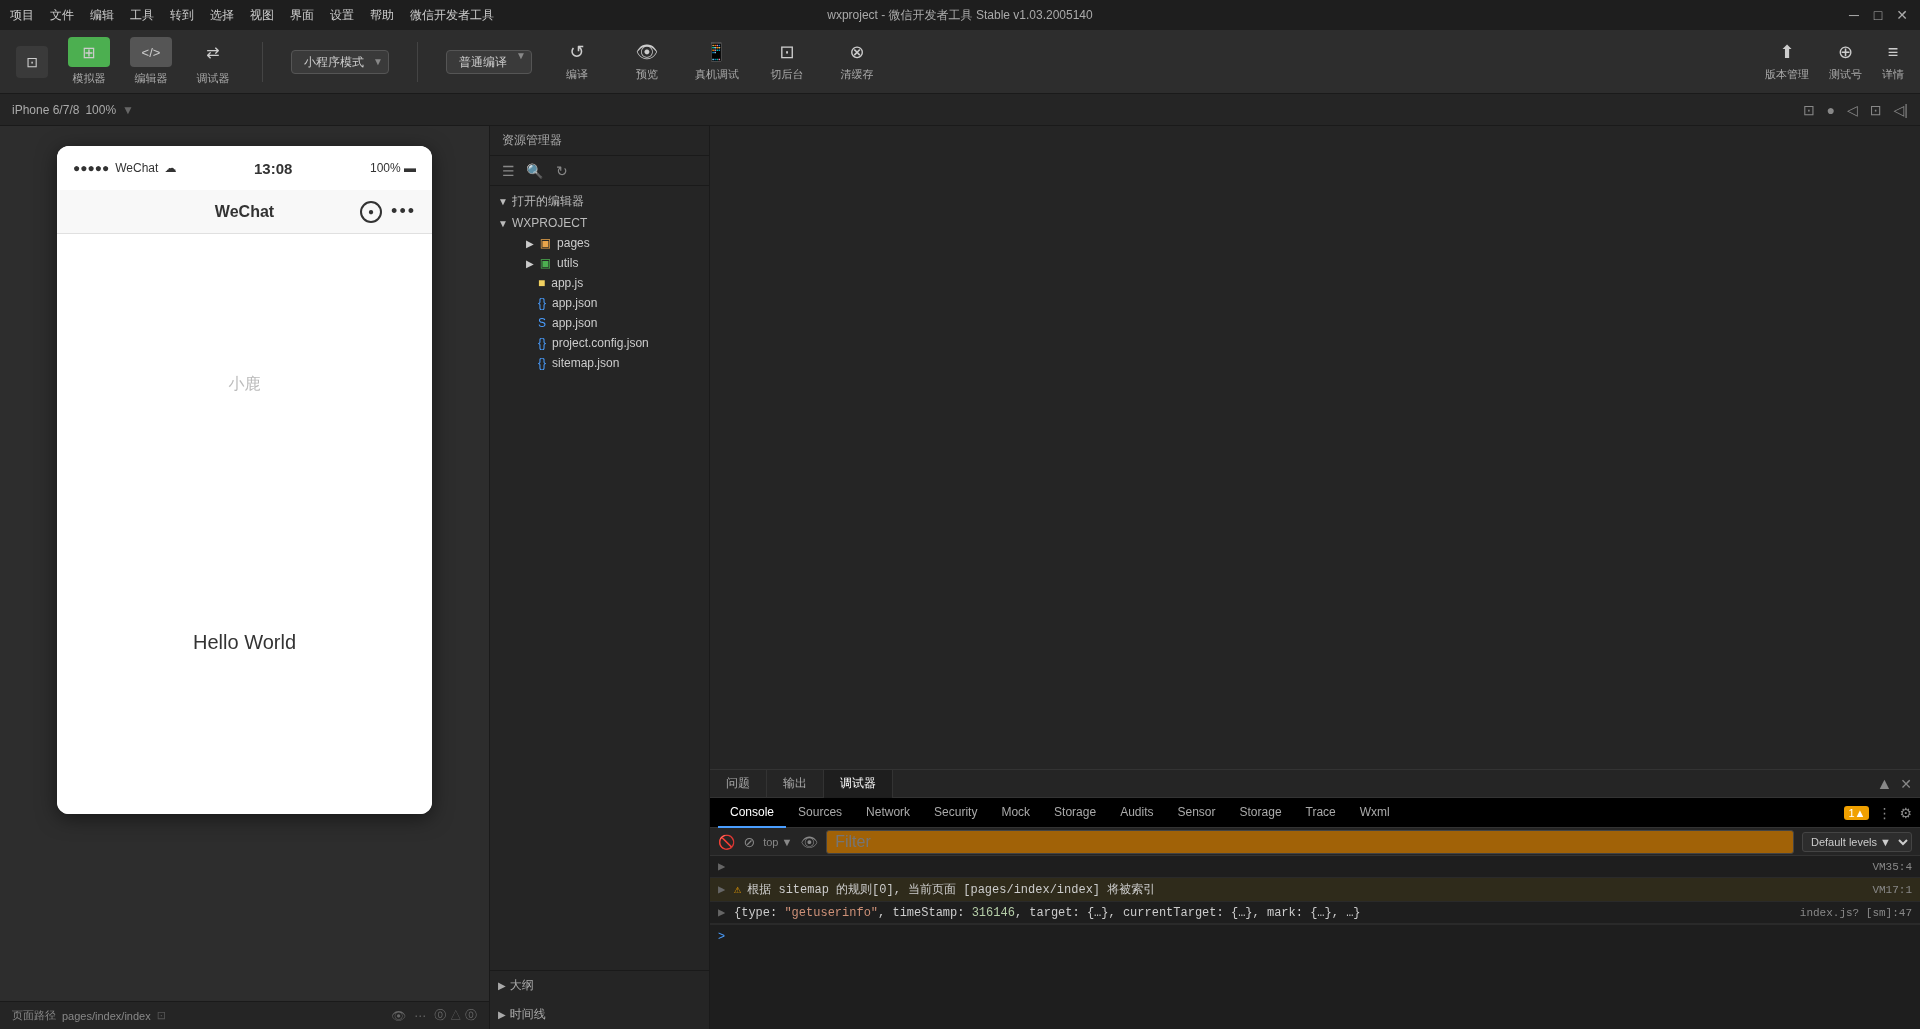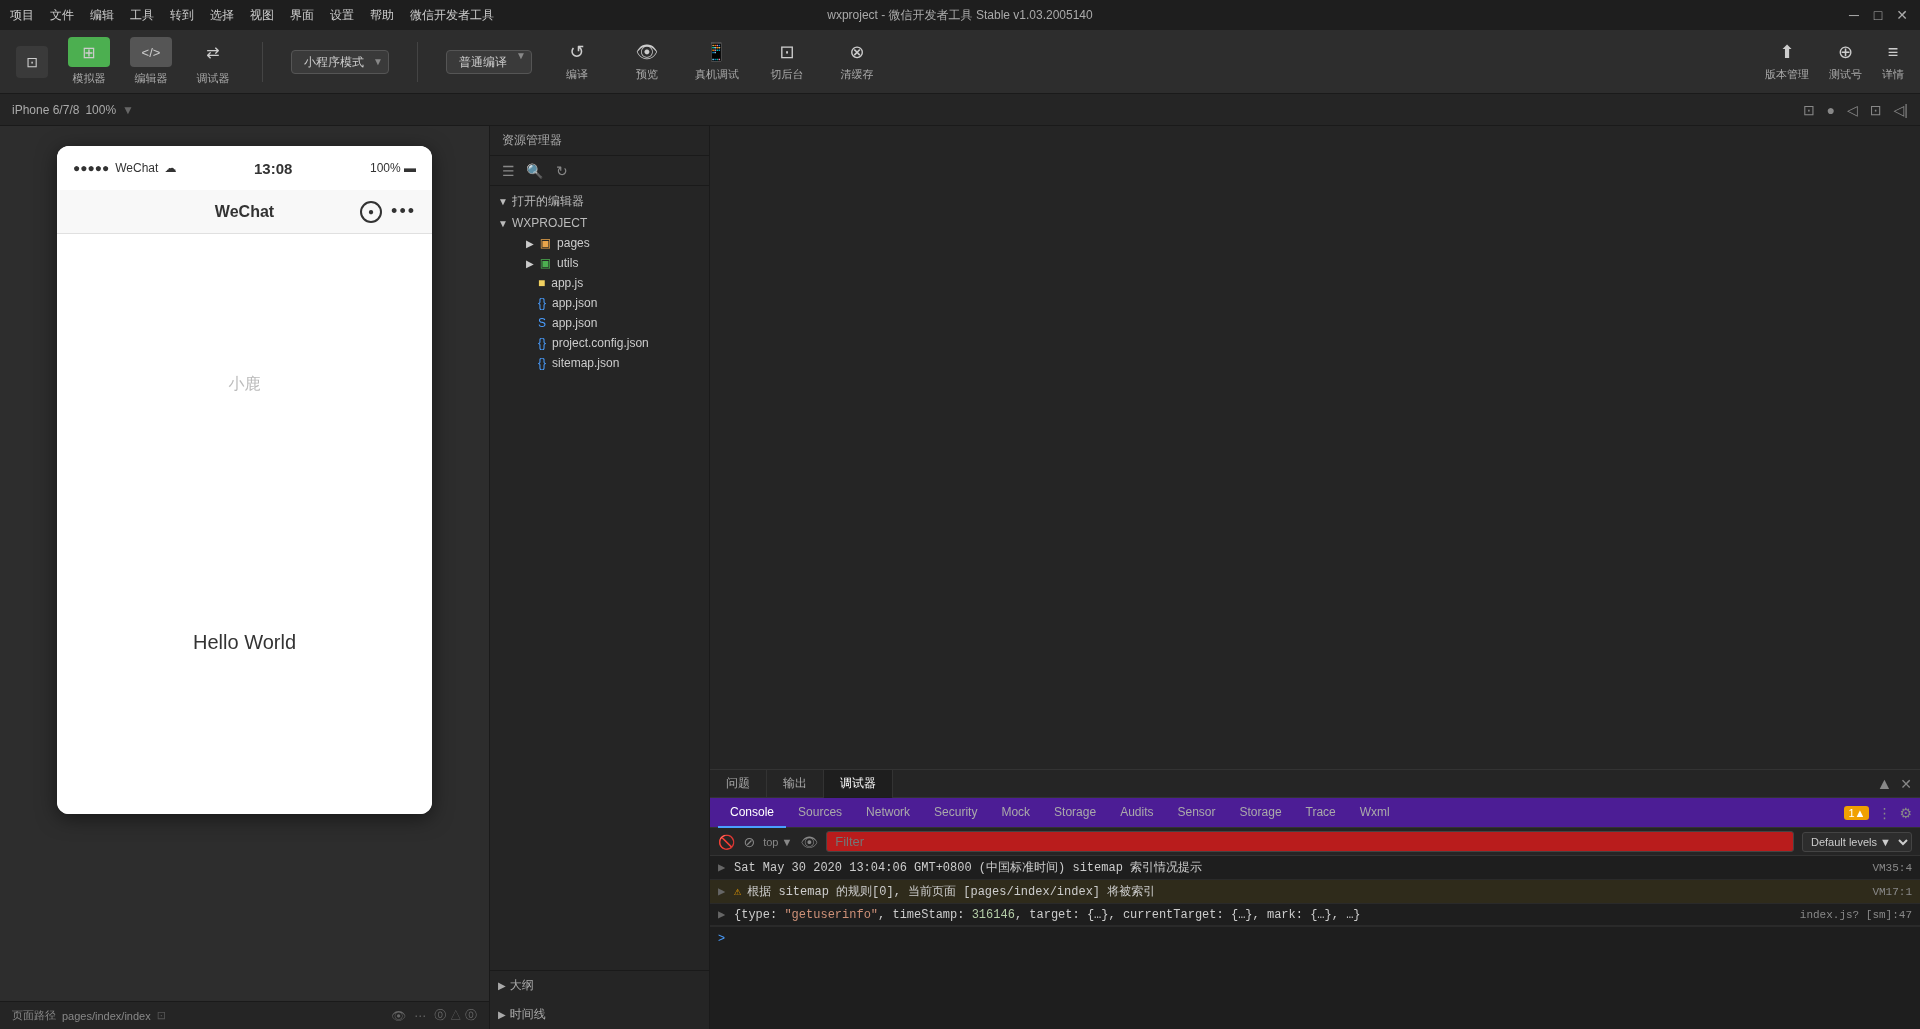--- a/index.html
+++ b/index.html
@@ -424,21 +424,21 @@
     
     .devtools-panel {
       height: 260px;
       background: #1e1e1e;
       border-top: 1px solid #333;
       display: flex;
       flex-direction: column;
     }
     .devtools-tabs {
       height: 30px;
-      background: #4c1d95;
+      background: #000000;
       display: flex;
       align-items: center;
       padding: 0 8px;
       border-bottom: 1px solid #333;
       gap: 0;
     }
     .devtools-tab {
       padding: 0 12px;
       height: 30px;
       display: flex;
@@ -474,26 +474,26 @@
       gap: 8px;
       border-bottom: 1px solid #333;
     }
     .console-toolbar-icon {
       font-size: 14px;
       color: #888;
       cursor: pointer;
     }
     .console-toolbar-input {
       flex: 1;
-      background: #b91c1c;
+      background: #a16207;
       border: 1px solid #444;
       border-radius: 3px;
       color: #ccc;
       padding: 2px 8px;
-      font-size: 13px;
+      font-size: 16px;
     }
     .console-level-select {
       background: #2d2d2d;
       border: 1px solid #444;
       border-radius: 3px;
       color: #ccc;
       padding: 2px 4px;
       font-size: 11px;
     }
     .console-top-tabs {
@@ -850,21 +850,20 @@
         <input class="console-toolbar-input" placeholder="Filter" style="">
         <select class="console-level-select">
           <option>Default levels ▼</option>
         </select>
       </div>
 
       <div class="devtools-content">
 
         <div class="console-row">
           <span class="console-row-expand">▶</span>
-          <span class="console-row-text">Sat May 30 2020 13:04:06 GMT+0800 (中国标准时间) sitemap 索引情况提示</span>
           <span class="console-row-link">VM35:4</span>
         </div>
 
         <div class="console-row warning">
           <span class="console-row-expand">▶</span>
           <span class="console-row-icon-warn">⚠</span>
           <span class="console-row-text">根据 sitemap 的规则[0], 当前页面 [pages/index/index] 将被索引</span>
           <span class="console-row-link">VM17:1</span>
         </div>
 

